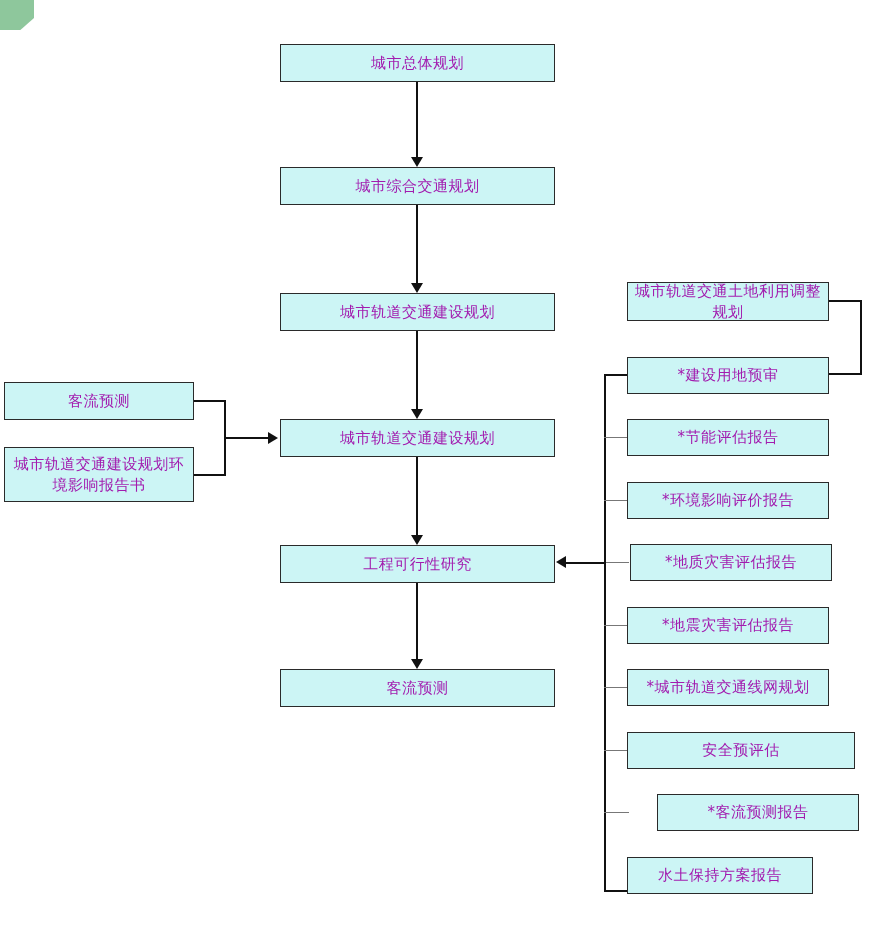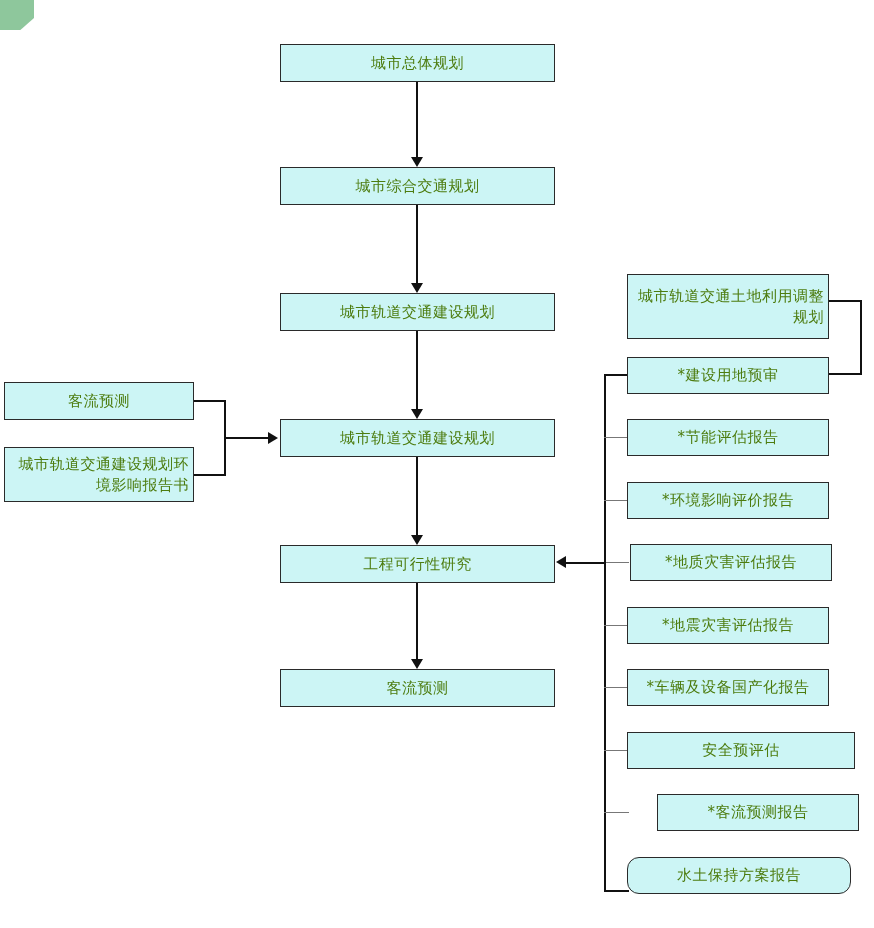--- a/index.html
+++ b/index.html
@@ -27,23 +27,23 @@
     clip-path: polygon(0 0, 100% 0, 100% 60%, 60% 100%, 0 100%);
   }
   .node {
     position: absolute;
     box-sizing: border-box;
     background: #ccf5f5;
     border: 1px solid #2a2a2a;
     display: flex;
     align-items: center;
     justify-content: center;
-    text-align: right;
+    text-align: center;
     font-size: 15px;
-    color: #4d7c0f;
+    color: #a21caf;
     line-height: 1.35;
     padding: 2px 4px;
     letter-spacing: 0.5px;
   }
   .node.two-line {
     font-size: 15px;
   }
   .line {
     position: absolute;
     background: #111111;
@@ -148,21 +148,21 @@
   </div>
 
   <div class="node" style="left:4px; top:382px; width:190px; height:38px;">
     <span>客流预测</span>
   </div>
 
   <div class="node two-line" style="left:4px; top:447px; width:190px; height:55px;">
     <span>城市轨道交通建设规划环境影响报告书</span>
   </div>
 
-  <div class="node two-line" style="left:627px; top:274px; width:202px; height:65px;">
+  <div class="node two-line" style="left:627px; top:282px; width:202px; height:39px;">
     <span>城市轨道交通土地利用调整规划</span>
   </div>
 
   <div class="node" style="left:627px; top:357px; width:202px; height:37px;">
     <span>*建设用地预审</span>
   </div>
 
   <div class="node" style="left:627px; top:419px; width:202px; height:37px;">
     <span>*节能评估报告</span>
   </div>
@@ -173,28 +173,28 @@
 
   <div class="node" style="left:607px; top:544px; width:202px; height:37px;margin-left:23px;">
     <span>*地质灾害评估报告</span>
   </div>
 
   <div class="node" style="left:627px; top:607px; width:202px; height:37px;">
     <span>*地震灾害评估报告</span>
   </div>
 
   <div class="node" style="left:627px; top:669px; width:202px; height:37px;">
-    <span>*车辆及设备国产化报告</span>
+    <span>*城市轨道交通线网规划</span>
   </div>
 
   <div class="node" style="left:627px; top:732px; width:228px; height:37px;">
     <span>安全预评估</span>
   </div>
 
   <div class="node" style="left:627px; top:794px; width:202px; height:37px;margin-left:30px;">
     <span>*客流预测报告</span>
   </div>
 
-  <div class="node" style="left:627px; top:857px; width:224px; height:37px;border-radius:12px;">
+  <div class="node" style="left:627px; top:857px; width:186px; height:37px;">
     <span>水土保持方案报告</span>
   </div>
 
 </div>
 
 </body></html>

